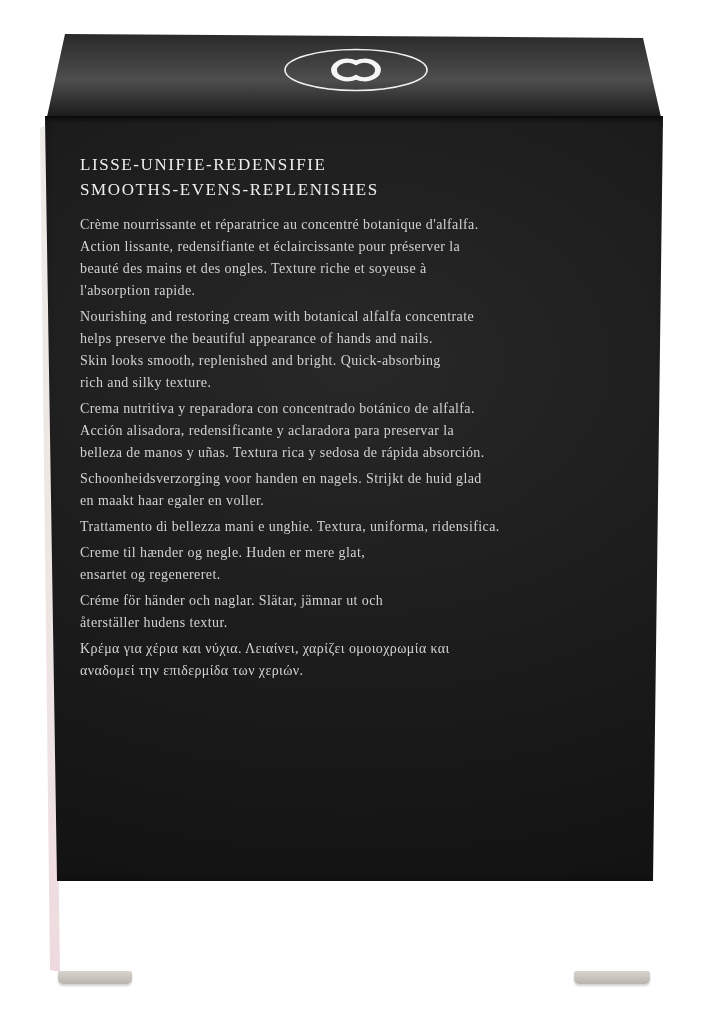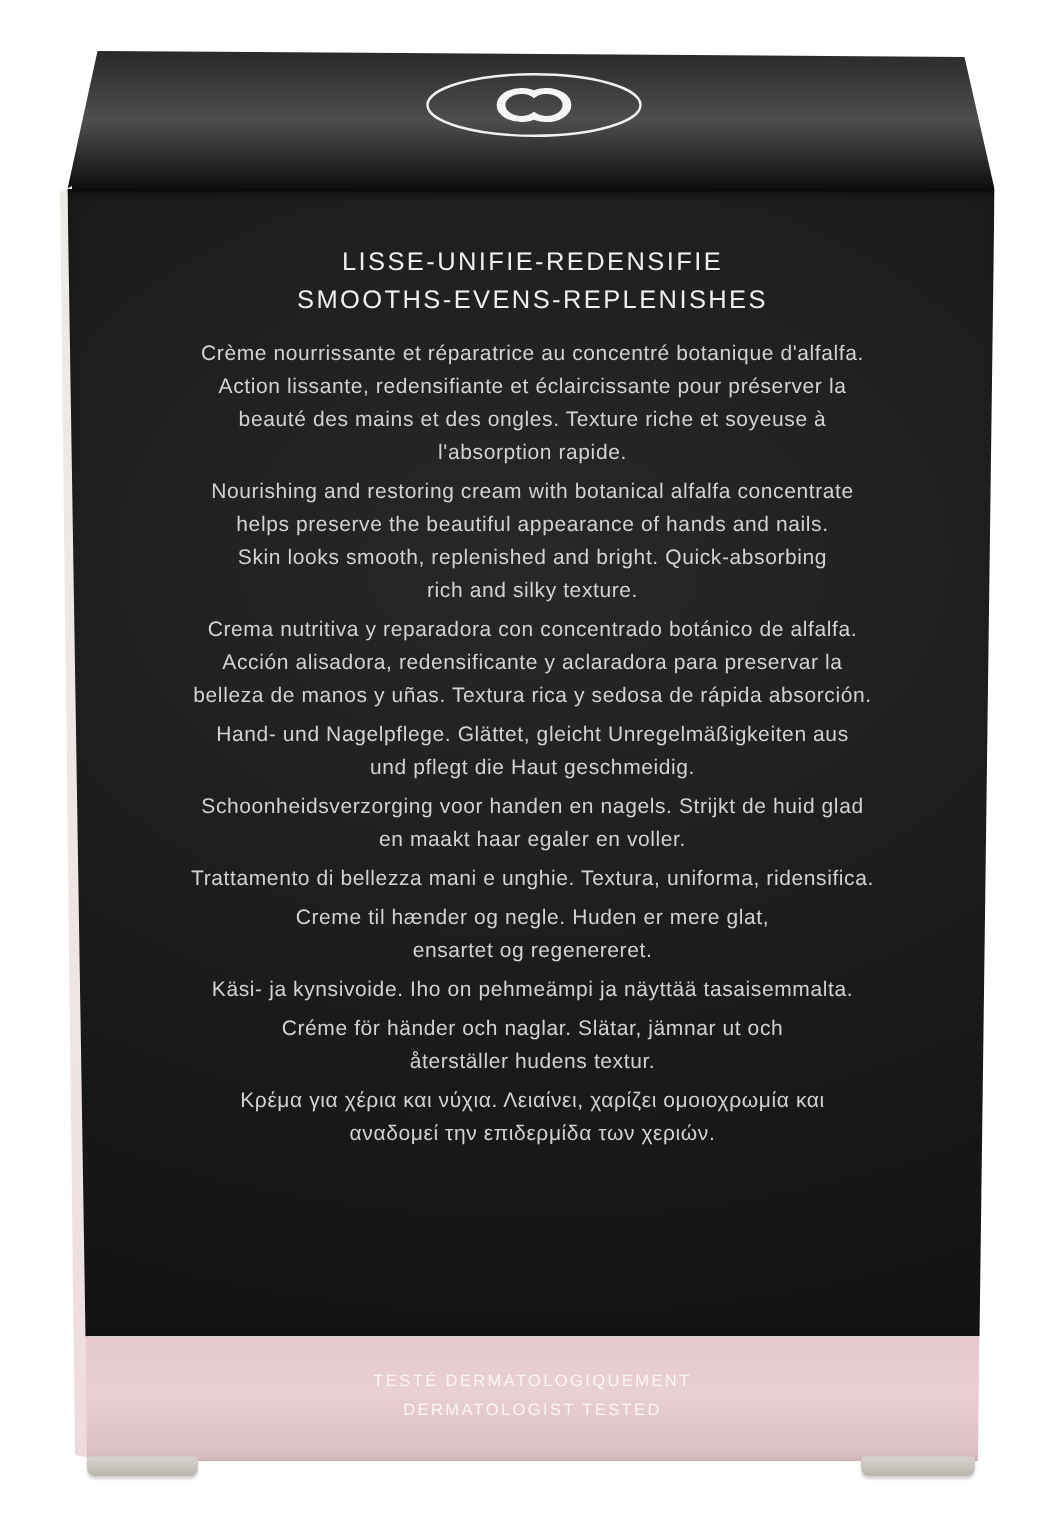--- a/index.html
+++ b/index.html
@@ -19,26 +19,26 @@
 
   
   .left-sliver{
     position:absolute;left:36px;top:124px;width:26px;height:852px;
     clip-path:polygon(4px 4px,12px 0px,24px 848px,14px 846px);
     background:linear-gradient(to bottom,#edebe6 0%,#efe4e3 70%,#eedade 100%);
   }
 
   
   .front-face{
-    position:absolute;left:40px;top:126px;width:630px;height:765px;
+    position:absolute;left:40px;top:116px;width:630px;height:765px;
     clip-path:polygon(5px 0px,623px 0px,613px 765px,17px 765px);
     background:radial-gradient(120% 70% at 50% 32%, #282828 0%, #1c1c1c 55%, #131313 100%);
     box-shadow:inset -7px 0 10px -5px rgba(0,0,0,.75), inset 7px 0 10px -5px rgba(0,0,0,.65),
                inset 0 4px 6px -3px rgba(0,0,0,.9);
-    color:#d4d4d4;text-align:center;
+    color:#d4d4d4;text-align:left;font-family:Liberation Serif, serif;
   }
   .front-inner{padding:36px 40px 0 40px;}
   .headline{
     color:#efefef;font-size:17px;line-height:25px;letter-spacing:1.6px;
     font-weight:400;margin:0 0 12px 0;
   }
   .para{
     margin:0 0 4px 0;font-size:14px;line-height:22px;letter-spacing:.4px;
     font-weight:400;color:#d2d2d2;
   }
@@ -79,31 +79,26 @@
 
   <div class="left-sliver"></div>
 
   <div class="front-face">
     <div class="front-inner">
       <p class="headline"><span>LISSE-UNIFIE-REDENSIFIE</span><br><span>SMOOTHS-EVENS-REPLENISHES</span></p>
       <div>
           <p class="para">Crème nourrissante et réparatrice au concentré botanique d'alfalfa.<br>Action lissante, redensifiante et éclaircissante pour préserver la<br>beauté des mains et des ongles. Texture riche et soyeuse à<br>l'absorption rapide.</p>
           <p class="para">Nourishing and restoring cream with botanical alfalfa concentrate<br>helps preserve the beautiful appearance of hands and nails.<br>Skin looks smooth, replenished and bright. Quick-absorbing<br>rich and silky texture.</p>
           <p class="para">Crema nutritiva y reparadora con concentrado botánico de alfalfa.<br>Acción alisadora, redensificante y aclaradora para preservar la<br>belleza de manos y uñas. Textura rica y sedosa de rápida absorción.</p>
-          <p class="para">Hand- und Nagelpflege. Glättet, gleicht Unregelmäßigkeiten aus<br>und pflegt die Haut geschmeidig.</p>
           <p class="para">Schoonheidsverzorging voor handen en nagels. Strijkt de huid glad<br>en maakt haar egaler en voller.</p>
           <p class="para">Trattamento di bellezza mani e unghie. Textura, uniforma, ridensifica.</p>
           <p class="para">Creme til hænder og negle. Huden er mere glat,<br>ensartet og regenereret.</p>
-          <p class="para">Käsi- ja kynsivoide. Iho on pehmeämpi ja näyttää tasaisemmalta.</p>
           <p class="para">Créme för händer och naglar. Slätar, jämnar ut och<br>återställer hudens textur.</p>
           <p class="para">Κρέμα για χέρια και νύχια. Λειαίνει, χαρίζει ομοιοχρωμία και<br>αναδομεί την επιδερμίδα των χεριών.</p>
         </div>
     </div>
   </div>
 
-  <div class="pink-strip">
-    <div class="foot-text"><span>TESTÉ DERMATOLOGIQUEMENT</span><br><span>DERMATOLOGIST TESTED</span></div>
-  </div>
 
   <div class="box-foot foot-left"></div>
   <div class="box-foot foot-right"></div>
 
 </div>
 
 </body></html>

